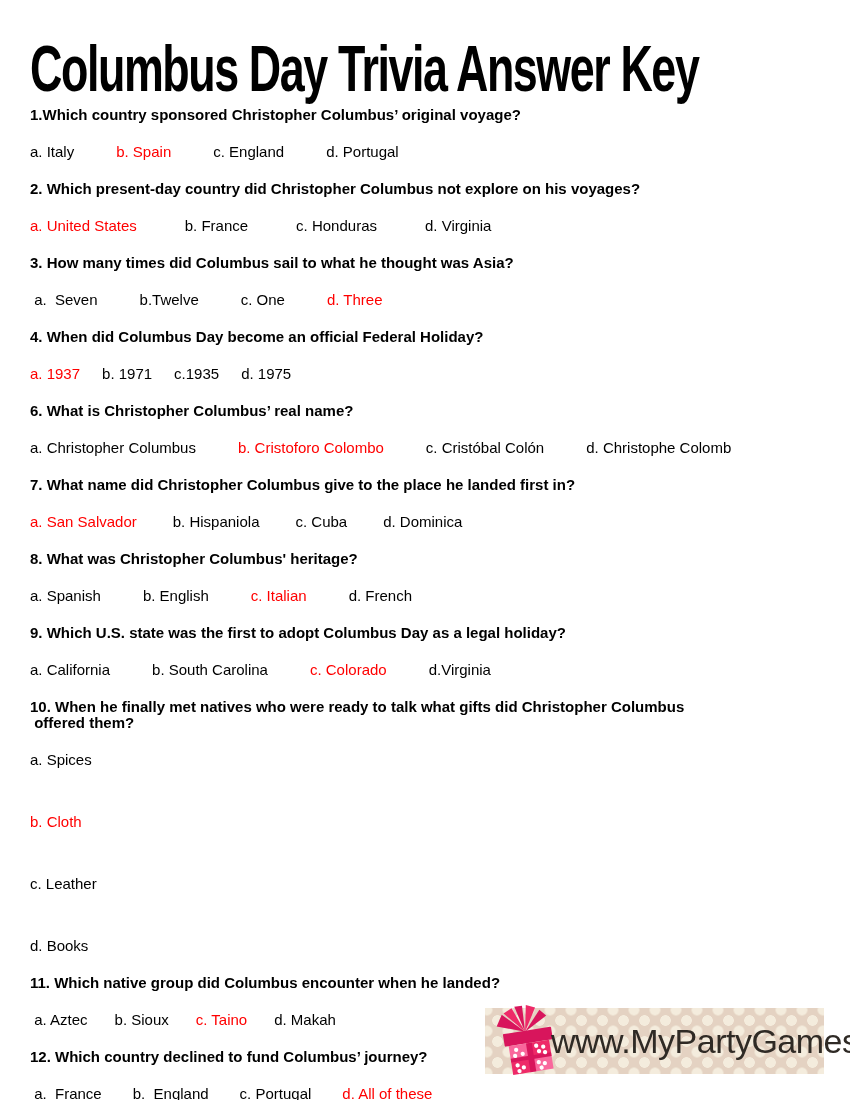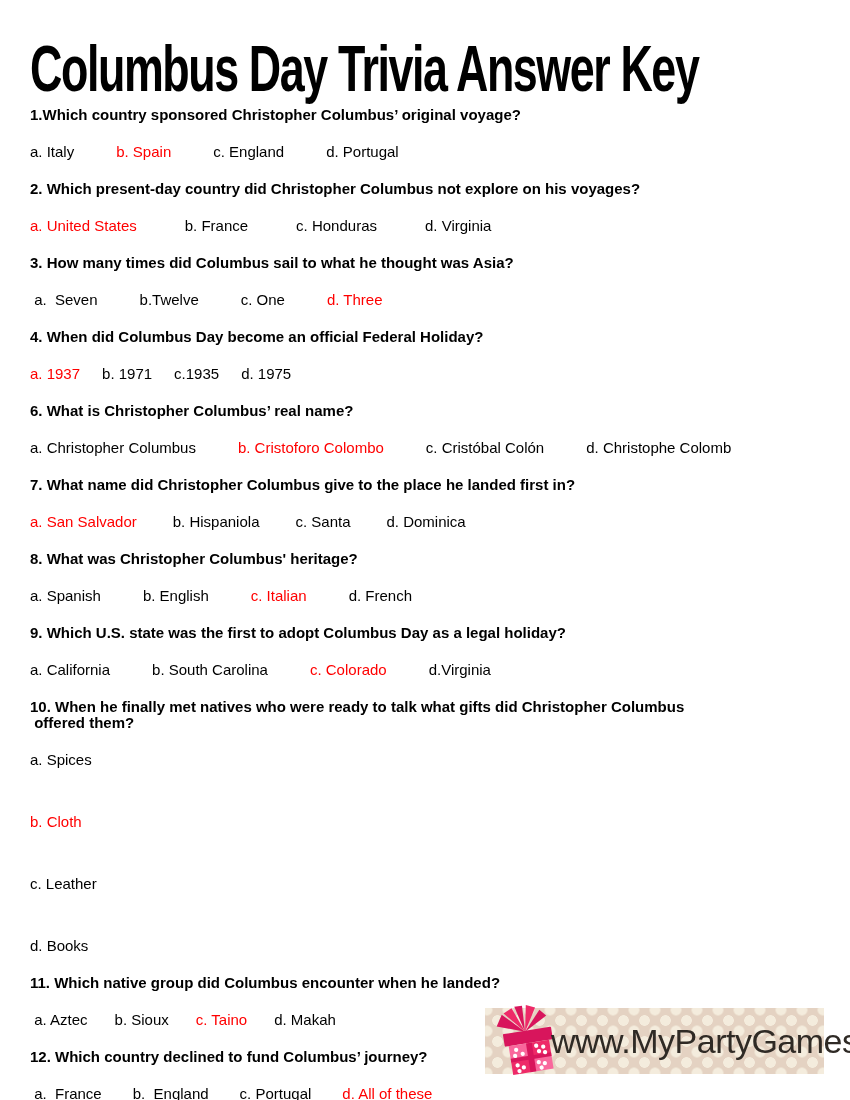--- a/index.html
+++ b/index.html
@@ -153,21 +153,21 @@
           <span class="option">c. Cristóbal Colón</span>
           <span class="option">d. Christophe Colomb</span>
         </div>
   </div>
 
   <div class="qblock">
     <p class="question">7. What name did Christopher Columbus give to the place he landed first in?</p>
     <div class="answers">
           <span class="option correct">a. San Salvador</span>
           <span class="option">b. Hispaniola</span>
-          <span class="option">c. Santa</span>
+          <span class="option">c. Cuba</span>
           <span class="option">d. Dominica</span>
         </div>
   </div>
 
   <div class="qblock">
     <p class="question">8. What was Christopher Columbus' heritage?</p>
     <div class="answers">
           <span class="option">a. Spanish</span>
           <span class="option">b. English</span>
           <span class="option correct">c. Italian</span>

